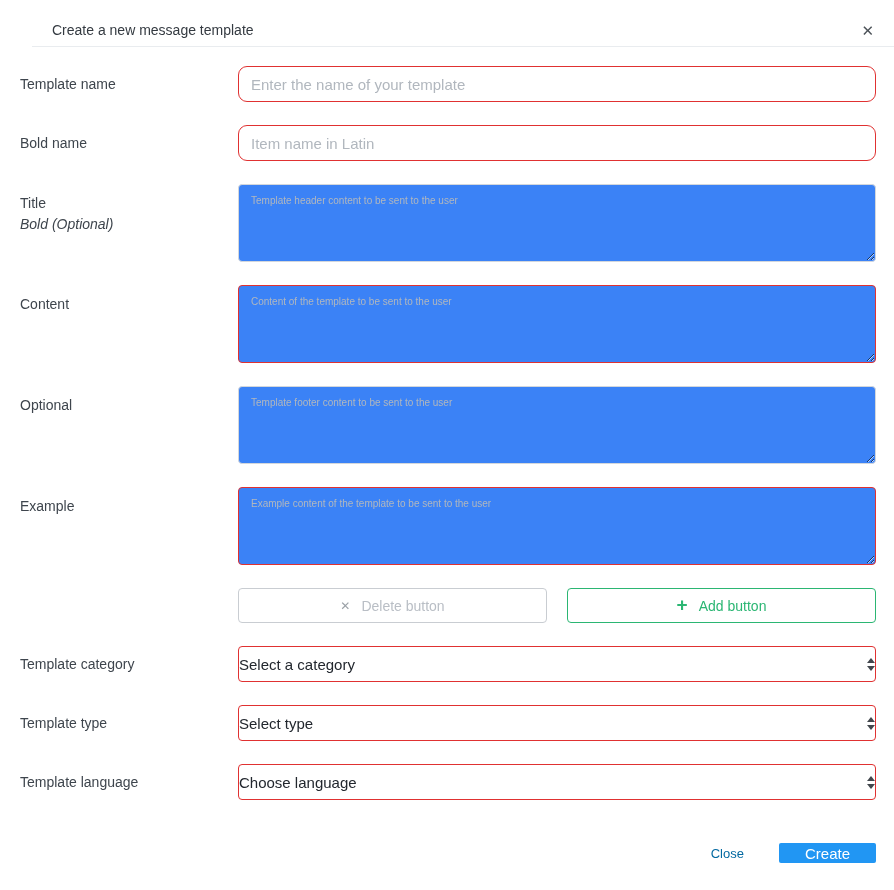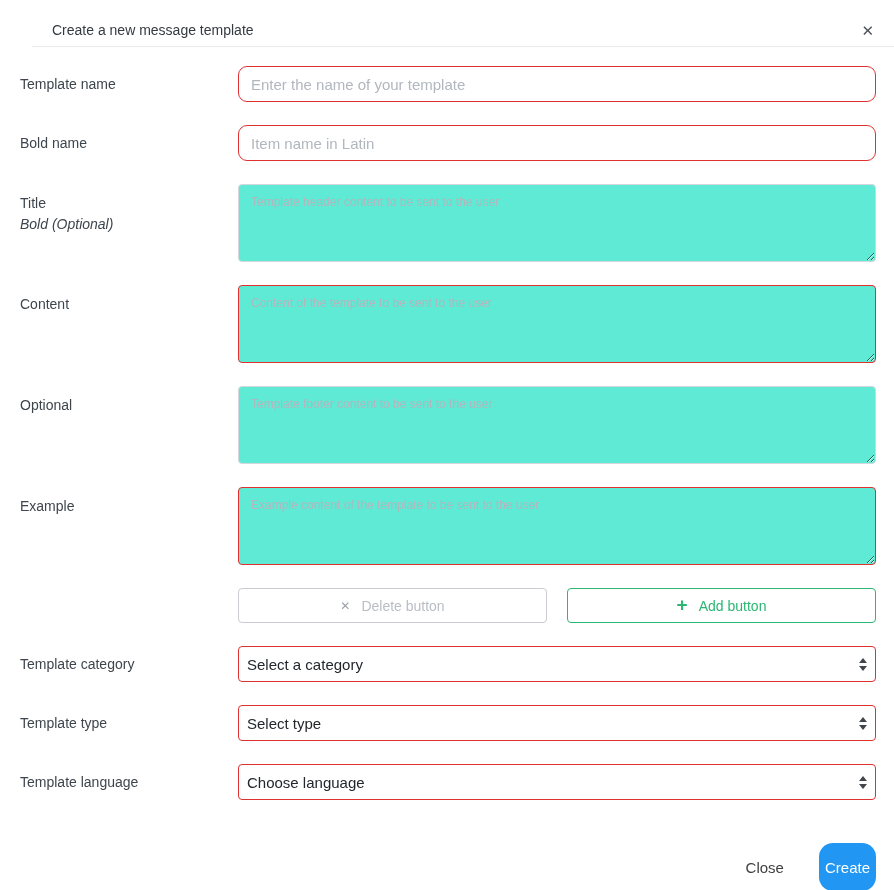--- a/index.html
+++ b/index.html
@@ -64,26 +64,26 @@
   }
   textarea.text-area {
     display: block;
     width: 100%;
     height: 78px;
     min-height: 78px;
     border: 1px solid #d3d7dc;
     border-radius: 4px;
     padding: 9px 12px;
     font-family: "Liberation Sans", "DejaVu Sans", sans-serif;
-    font-size: 12px;
+    font-size: 10px;
     line-height: 1.4;
     color: #212529;
     outline: none;
     resize: both;
-    background: #5eead4;
+    background: #3b82f6;
   }
   input::placeholder, textarea::placeholder { color: #b1b7be; opacity: 1; }
   .error { border-color: #e03131 !important; }
 
   
   .btn-pair { display: flex; gap: 20px; }
   .btn {
     flex: 1;
     height: 35px;
     border-radius: 4px;
@@ -118,21 +118,21 @@
   
   .select {
     width: 100%;
     height: 36px;
     border: 1px solid #e03131;
     border-radius: 4px;
     background: #fff;
     display: flex;
     align-items: center;
     justify-content: space-between;
-    padding: 0 8px;
+    padding: 0 0;
     font-size: 15px;
     color: #22272e;
     cursor: pointer;
   }
   .updown-arrows {
     display: flex;
     flex-direction: column;
     align-items: center;
     gap: 3px;
   }
@@ -146,32 +146,32 @@
 
   
   .modal-footer {
     display: flex;
     align-items: center;
     justify-content: flex-end;
     gap: 35px;
     padding: 20px 18px 13px 0;
   }
   .close-link {
-    color: #404040;
-    font-size: 15px;
+    color: #0369a1;
+    font-size: 13px;
     cursor: pointer;
     margin-left: 30px;
   }
   .btn-create {
     background: #2196f3;
     color: #ffffff;
     border: none;
-    border-radius: 14px;
-    height: 48px;
-    padding: 0 6px;
+    border-radius: 2px;
+    height: 20px;
+    padding: 0 26px;
     font-family: "Liberation Sans", "DejaVu Sans", sans-serif;
     font-size: 15px;
     cursor: pointer;
   }
 </style>
 </head>
 <body>
 
 <div class="modal">
 

